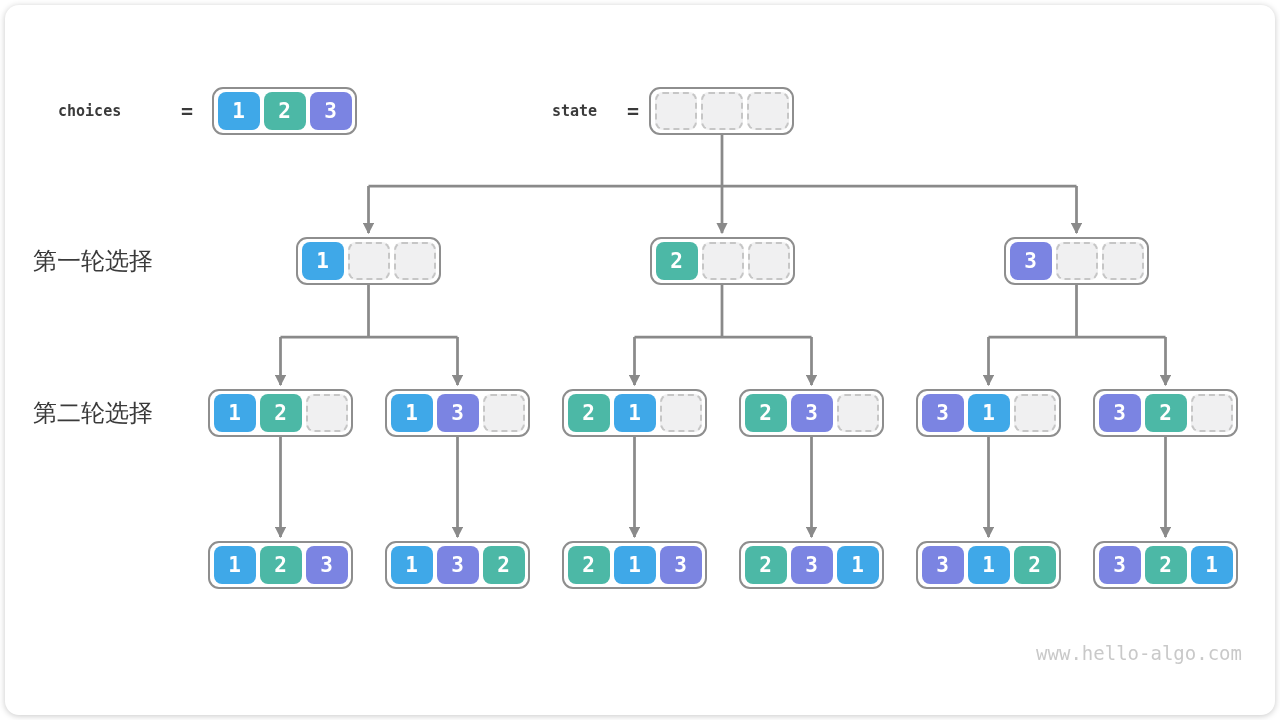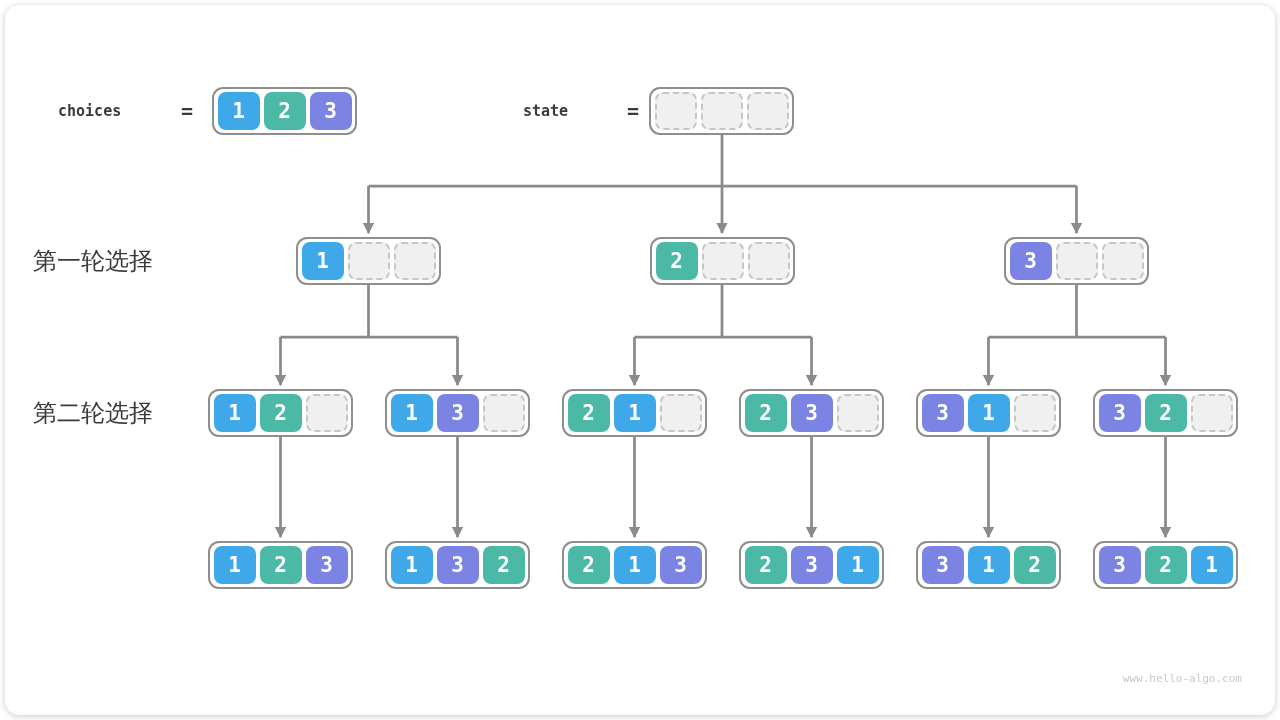--- a/index.html
+++ b/index.html
@@ -54,23 +54,23 @@
     display: flex; align-items: center; justify-content: center;
     color: #ffffff;
     font-family: "DejaVu Sans Mono", "Liberation Mono", monospace;
     font-weight: 700; font-size: 21px;
   }
   .cell.empty {
     background: #f0f0f1;
     border: 2px dashed #c6c6c6;
   }
   .watermark {
-    position: absolute; right: 38px; top: 672px;
-    font-family: "DejaVu Sans Mono", "Liberation Mono", monospace;
-    font-size: 11px; color: #c9c9c9;
+    position: absolute; right: 38px; top: 642px;
+    font-family: "DejaVu Sans Mono", "Liberation Mono", monospace;
+    font-size: 19px; color: #c9c9c9;
   }
 </style>
 </head>
 <body>
 
 <div class="card"></div>
 
 <div class="stage">
 
   <svg class="connectors" width="1280" height="720">
@@ -107,21 +107,21 @@
   </svg>
 
   <span class="var-label" style="left:58px">choices</span>
   <span class="equals" style="left:181px">=</span>
   <div class="node" style="left:212px; top:87px">
       <span class="cell" style="background: rgb(63, 168, 232);">1</span>
       <span class="cell" style="background: rgb(76, 184, 166);">2</span>
       <span class="cell" style="background: rgb(123, 132, 226);">3</span>
     </div>
 
-  <span class="var-label" style="left:523px">state</span>
+  <span class="var-label" style="left:552px">state</span>
   <span class="equals" style="left:627px">=</span>
   <div class="node" style="left:649px; top:87px">
       <span class="cell empty"></span>
       <span class="cell empty"></span>
       <span class="cell empty"></span>
     </div>
 
   <div class="row-label" style="top:237px">第一轮选择</div>
   <div class="row-label" style="top:389px">第二轮选择</div>
 

